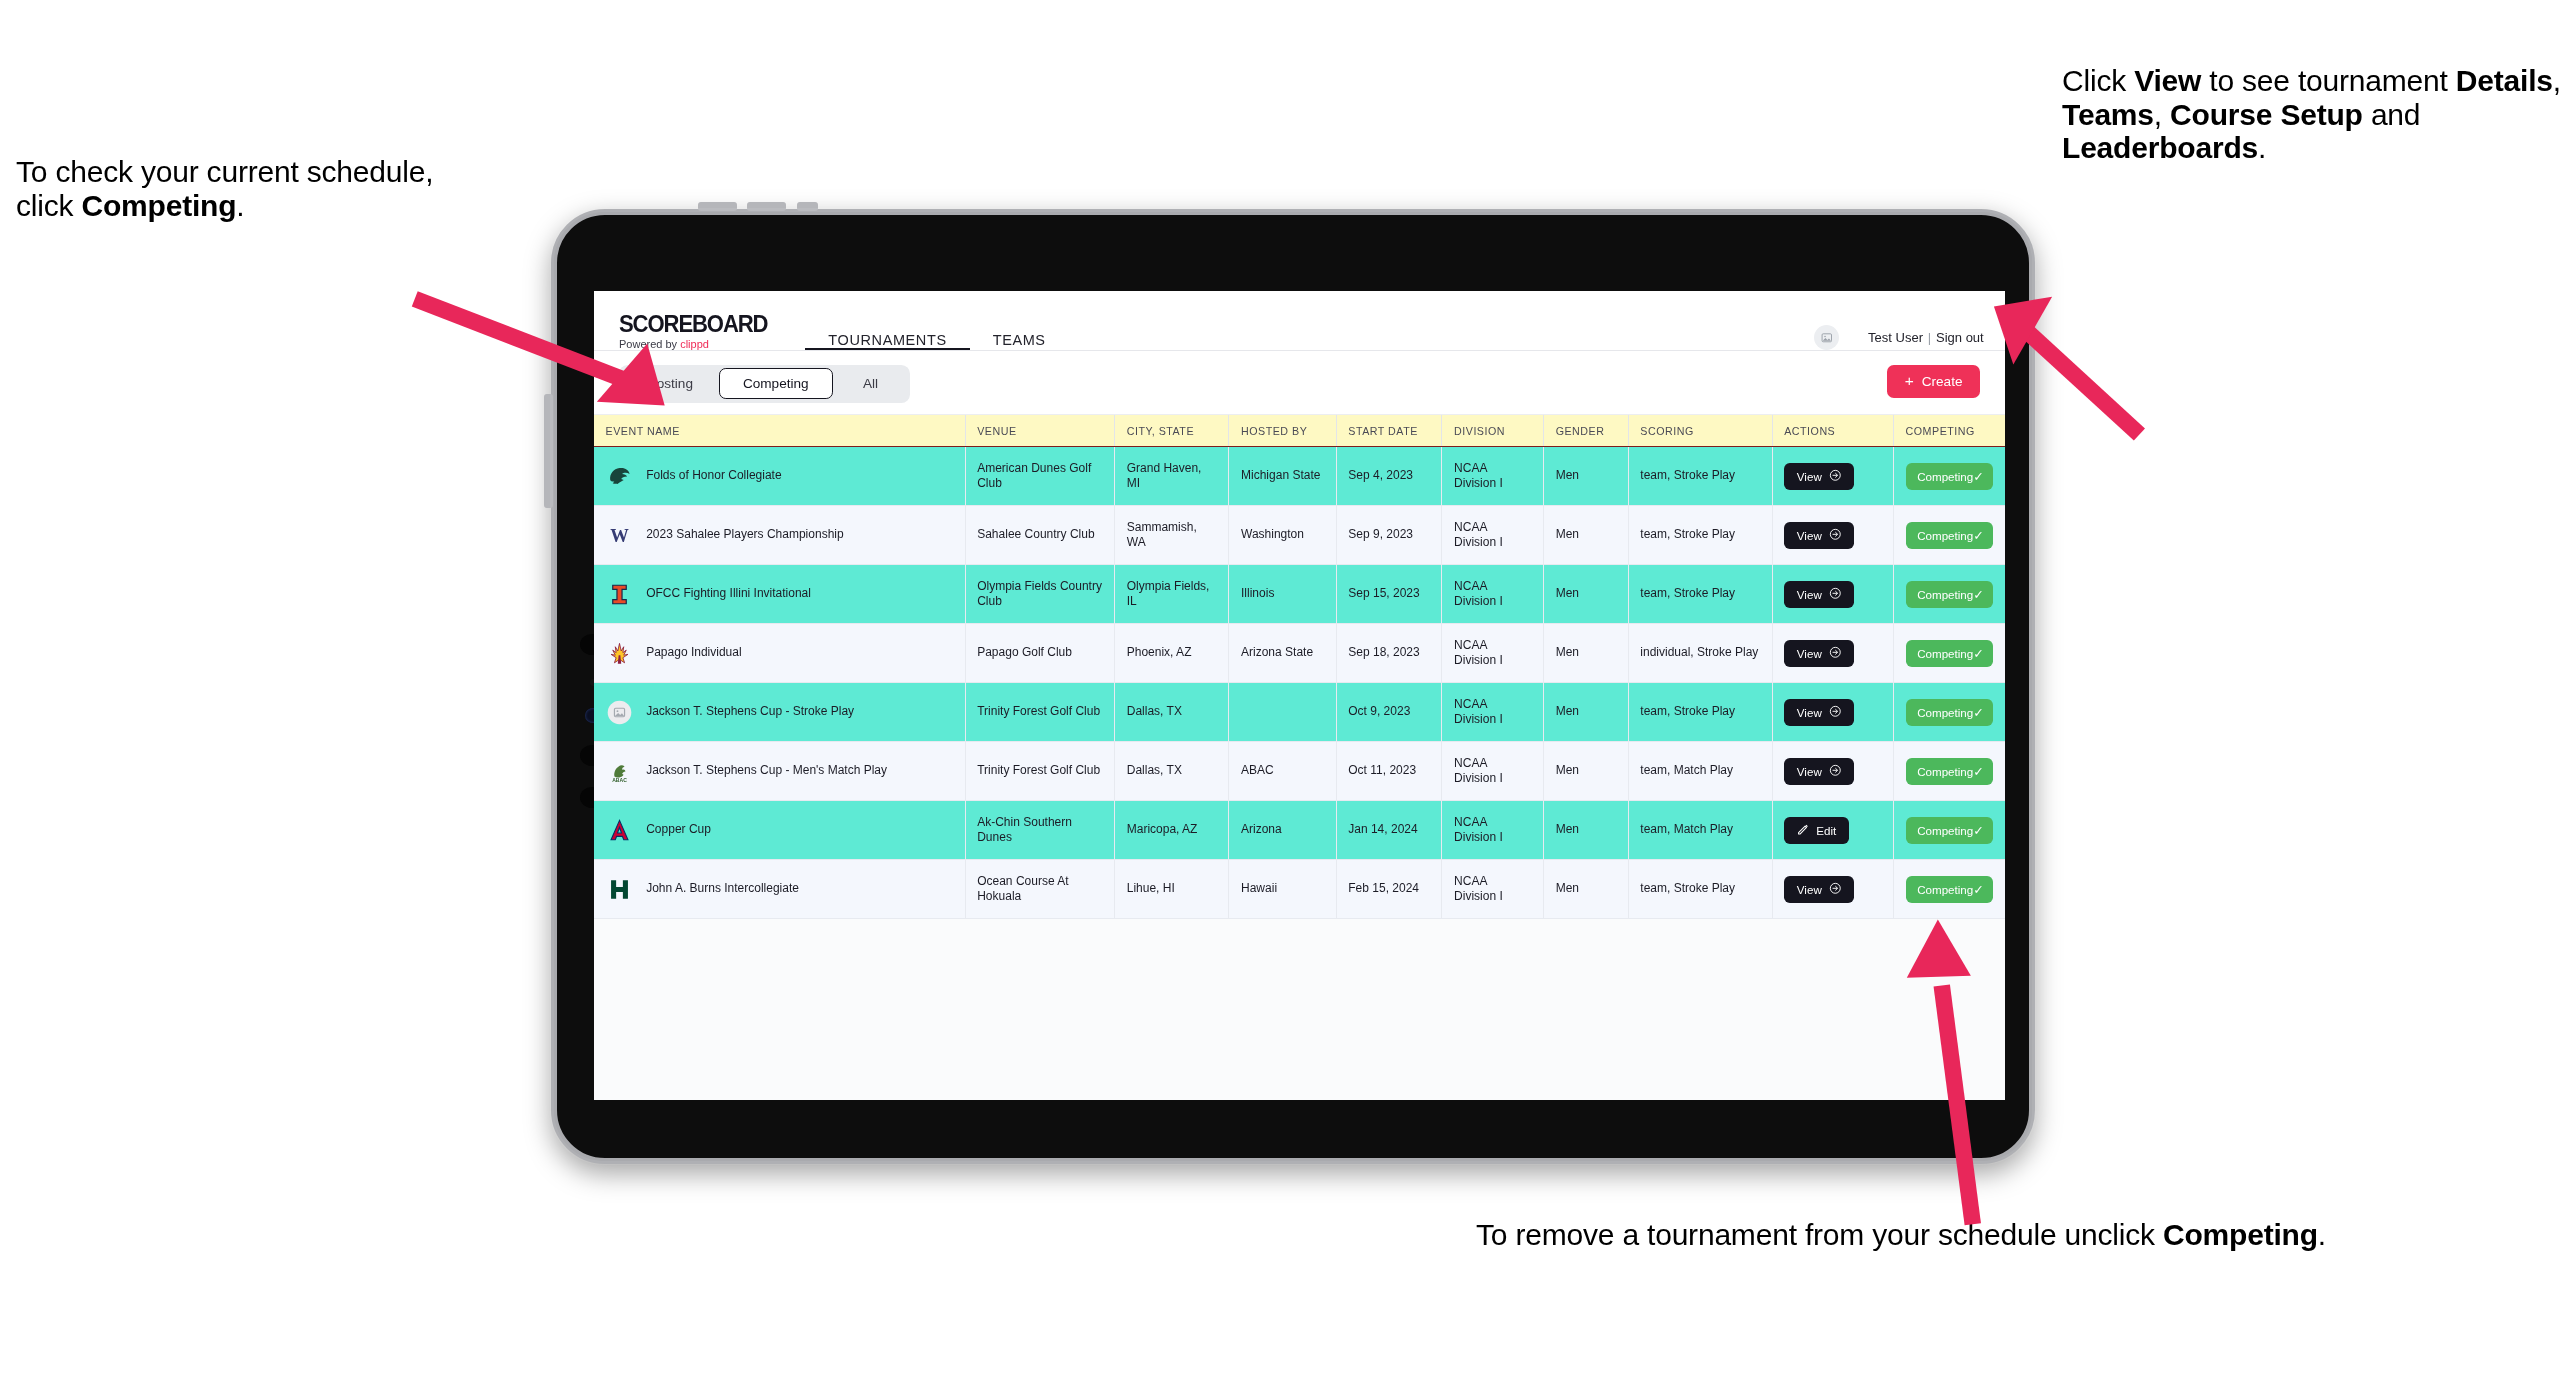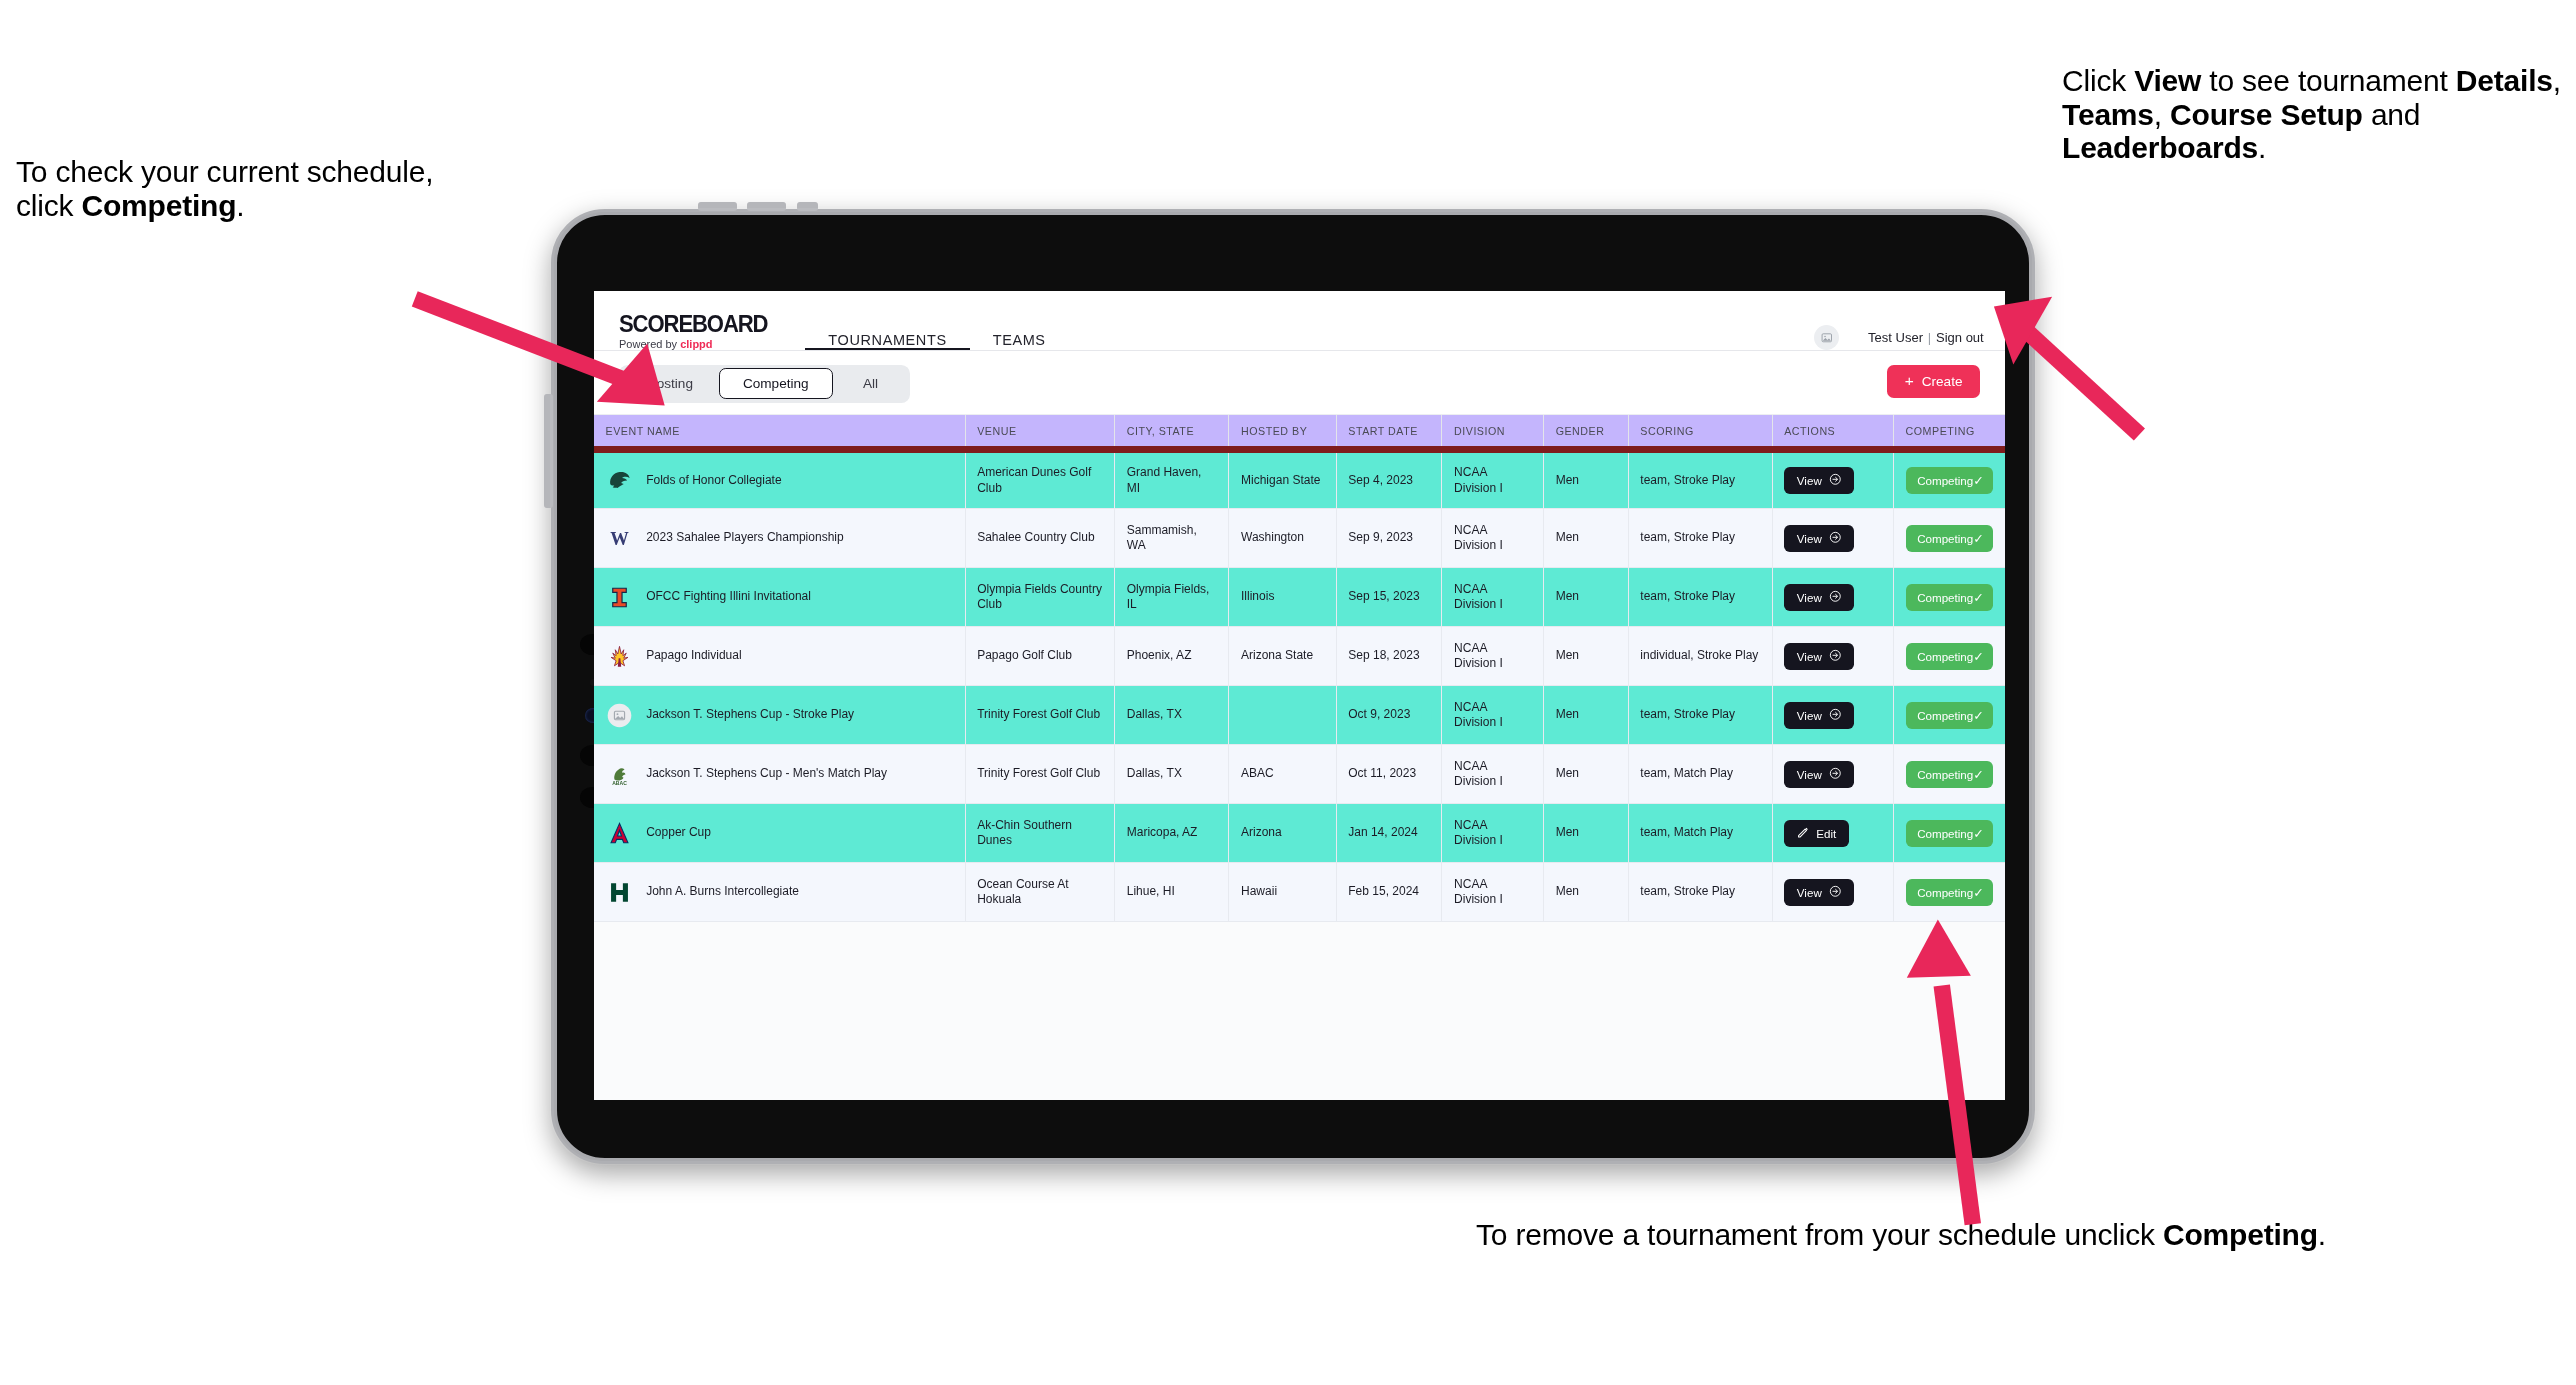--- a/index.html
+++ b/index.html
@@ -59,21 +59,21 @@
     display:flex; align-items:flex-end; padding-left:25px;
   }
   #brand { display:flex; flex-direction:column; justify-content:center; padding-right:25px; }
   #brand-name {
     font-family:"Liberation Sans", sans-serif;
     font-weight:700; font-size:24px; letter-spacing:-1.2px;
     color:#15151f; transform: scaleX(.92); transform-origin:left center;
     line-height:1;
   }
   #brand-sub { font-size:11px; color:#3b3b46; margin-top:2.9px; line-height:1; }
-  #brand-sub .pink { color:#ef2b56; font-weight:700; }
+  #brand-sub .pink { color:#ef2b56; font-weight:400; }
 
   .navtab {
     display:flex; align-items:center; padding:0 23px;
     font-size:14.5px; letter-spacing:0.6px; color:#23232c;
     border-bottom:2.9px solid transparent; cursor:pointer;
   }
   .navtab.active { border-bottom-color:#15151f; font-weight:400; }
 
   #header-right { margin-left:auto; display:flex; align-items:center; padding-right:21.3px; gap:29px; }
   #avatar {
@@ -101,23 +101,23 @@
     background:#ef3158; color:#fff; border-radius:6.8px;
     display:flex; align-items:center; gap:7.8px; padding:0 17.5px;
     font-size:13.6px; cursor:pointer; border:none;
   }
   #create-btn .plus { font-size:15.5px; line-height:1; }
 
   
   #table-wrap { background:#fafbfc; height:calc(100% - 60px - 64px); }
   table { width:100%; border-collapse:collapse; table-layout:fixed; }
   thead th {
-    background:#c4b5fd; text-align:left;
+    background:#fef9c3; text-align:left;
     font-size:10.7px; letter-spacing:0.5px; color:#4a4a55; font-weight:400;
-    padding:9.7px 11.6px; border-bottom:7px solid #7f1d1d;
+    padding:9.7px 11.6px; border-bottom:1px solid #7f1d1d;
     vertical-align:middle;
   }
   tbody td {
     font-size:12px; color:#1c1c26; padding:8.7px 11.6px;
     border-bottom:1px solid #e7eaf0; border-right:1px solid #e7eaf0;
     vertical-align:middle; line-height:1.32;
   }
   tbody tr { background:#5eead4; height:59px; }
   tbody tr:nth-child(even) { background:#f4f7fd; }
   tbody td:last-child { border-right:none; }

